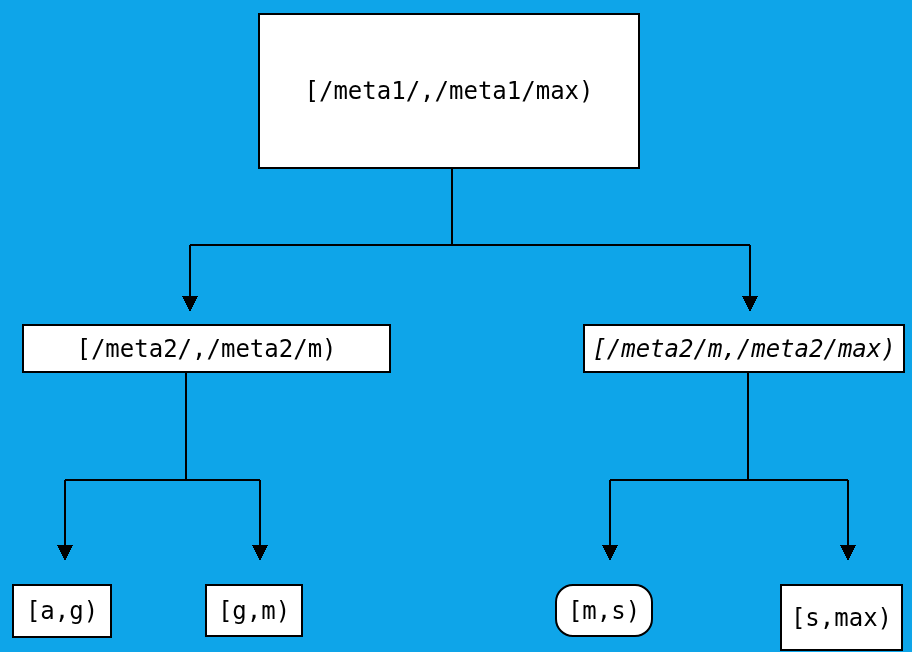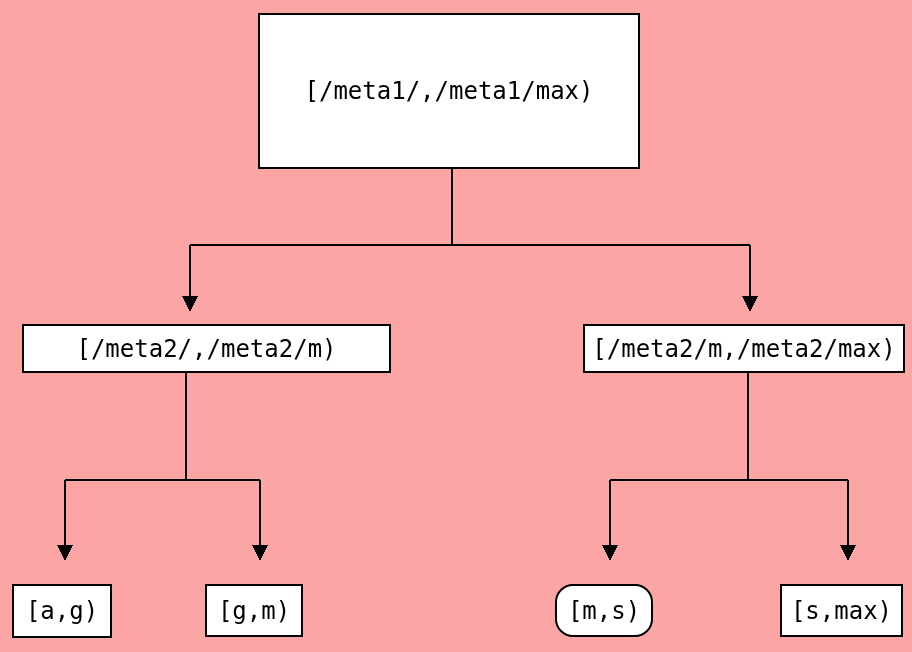--- a/index.html
+++ b/index.html
@@ -4,21 +4,21 @@
 <style>
   * { margin: 0; padding: 0; box-sizing: border-box; }
   html, body {
     background: #ffffff;
     font-family: "DejaVu Sans Mono", "Liberation Mono", monospace;
   }
   .canvas {
     position: relative;
     width: 912px;
     height: 652px;
-    background: #fca5a5;
+    background: #0ea5e9;
     overflow: hidden;
   }
   .edges {
     position: absolute;
     left: 0; top: 0;
     width: 912px;
     height: 652px;
   }
   .node {
     position: absolute;
@@ -27,25 +27,25 @@
     color: #000000;
     display: flex;
     align-items: center;
     justify-content: center;
     font-size: 24px;
     line-height: 1;
     white-space: nowrap;
   }
   .node-root  { left: 258px; top: 13px;  width: 382px; height: 156px; }
   .node-left  { left: 22px;  top: 324px; width: 369px; height: 49px; }
-  .node-right { left: 583px; top: 324px; width: 322px; height: 49px; }
+  .node-right { left: 583px; top: 324px; width: 322px; height: 49px; font-style: italic; }
   .node-ag    { left: 12px;   top: 584px; width: 100px; height: 54px; }
   .node-gm    { left: 205px; top: 584px; width: 98px;  height: 53px; justify-content: center; }
   .node-ms    { left: 555px; top: 584px; width: 98px;  height: 53px; border-radius: 18px; }
-  .node-smax  { left: 780px; top: 584px; width: 123px; height: 53px; text-align: right; }
+  .node-smax  { left: 780px; top: 584px; width: 123px; height: 67px; text-align: right; }
 </style>
 </head>
 <body>
 
 <div class="canvas">
 
   <svg class="edges" width="912" height="652" viewBox="0 0 912 652" stroke="#000000" stroke-width="2" fill="#000000" shape-rendering="crispEdges">
 
     <line x1="452" y1="169" x2="452" y2="245"></line>
     <line x1="190" y1="245" x2="750" y2="245"></line>

